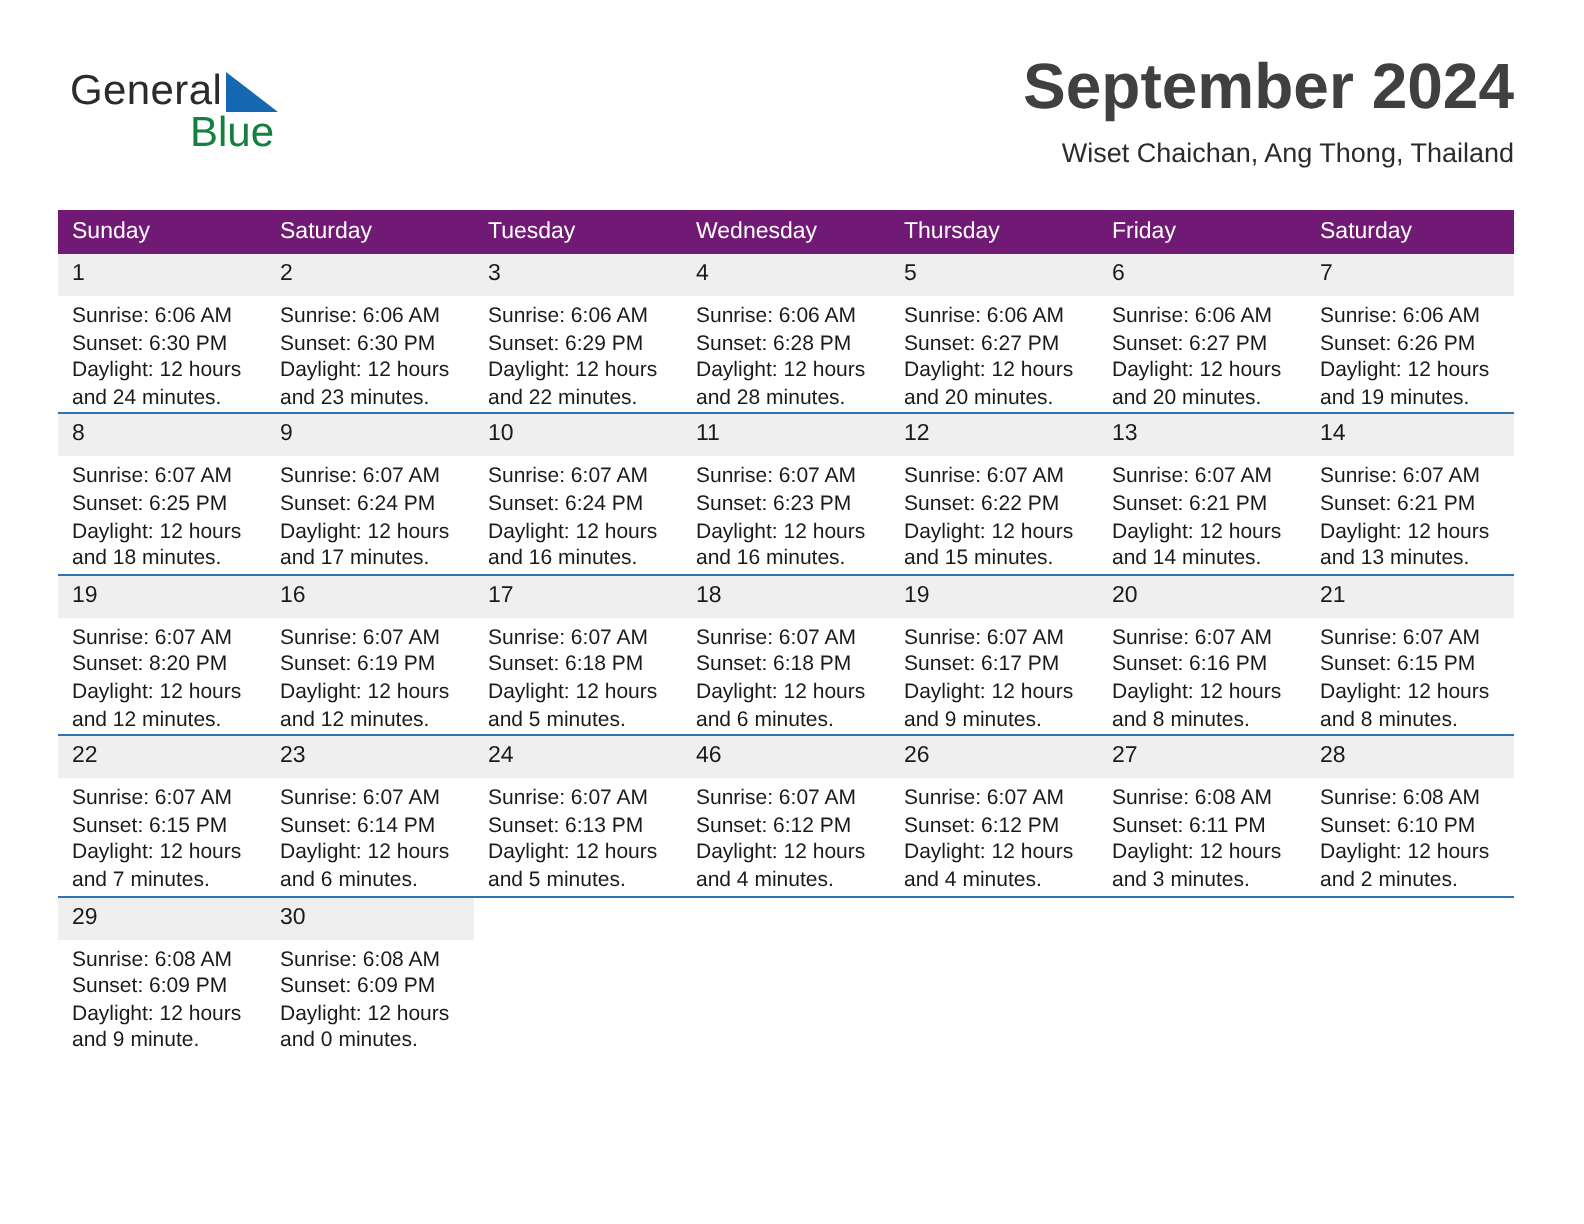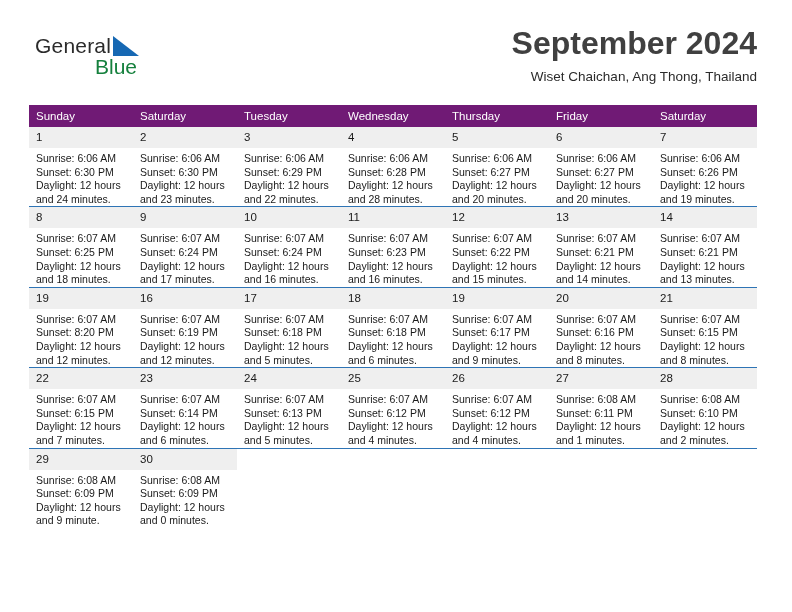--- a/index.html
+++ b/index.html
@@ -389,21 +389,21 @@
           <td>
             <div class="daynum">24</div>
             <div class="lines">
               <div>Sunrise: 6:07 AM</div>
               <div>Sunset: 6:13 PM</div>
               <div>Daylight: 12 hours</div>
               <div>and 5 minutes.</div>
             </div>
           </td>
           <td>
-            <div class="daynum">25</div>
+            <div class="daynum">46</div>
             <div class="lines">
               <div>Sunrise: 6:07 AM</div>
               <div>Sunset: 6:12 PM</div>
               <div>Daylight: 12 hours</div>
               <div>and 4 minutes.</div>
             </div>
           </td>
           <td>
             <div class="daynum">26</div>
             <div class="lines">
@@ -412,21 +412,21 @@
               <div>Daylight: 12 hours</div>
               <div>and 4 minutes.</div>
             </div>
           </td>
           <td>
             <div class="daynum">27</div>
             <div class="lines">
               <div>Sunrise: 6:08 AM</div>
               <div>Sunset: 6:11 PM</div>
               <div>Daylight: 12 hours</div>
-              <div>and 1 minutes.</div>
+              <div>and 3 minutes.</div>
             </div>
           </td>
           <td>
             <div class="daynum">28</div>
             <div class="lines">
               <div>Sunrise: 6:08 AM</div>
               <div>Sunset: 6:10 PM</div>
               <div>Daylight: 12 hours</div>
               <div>and 2 minutes.</div>
             </div>

